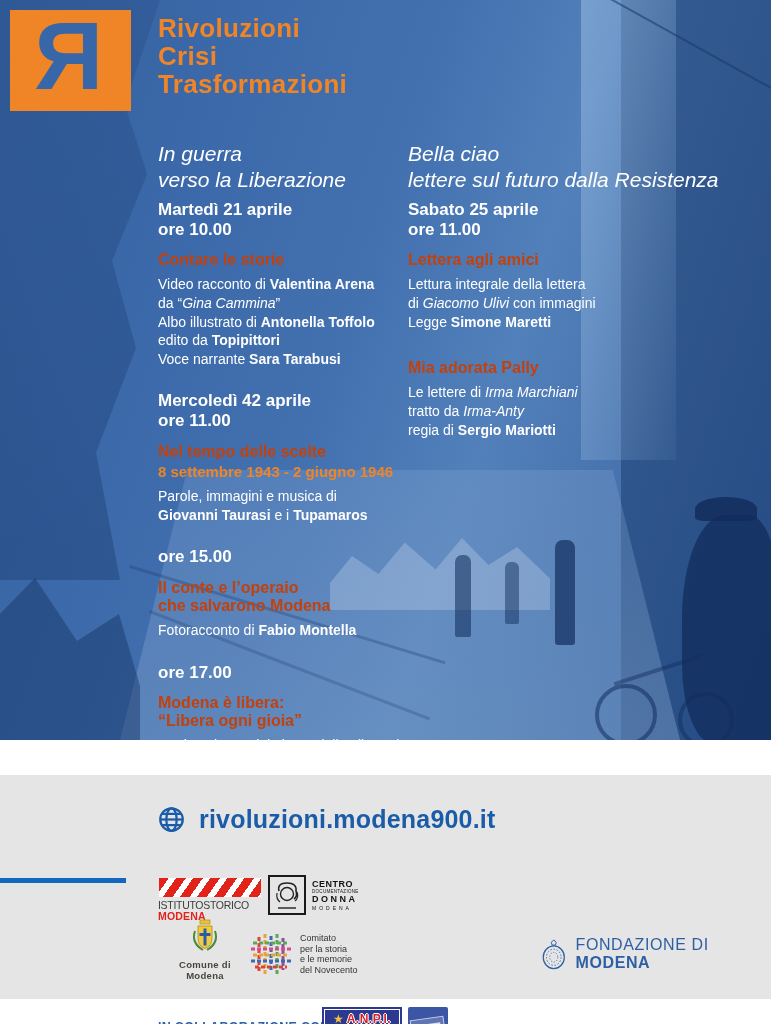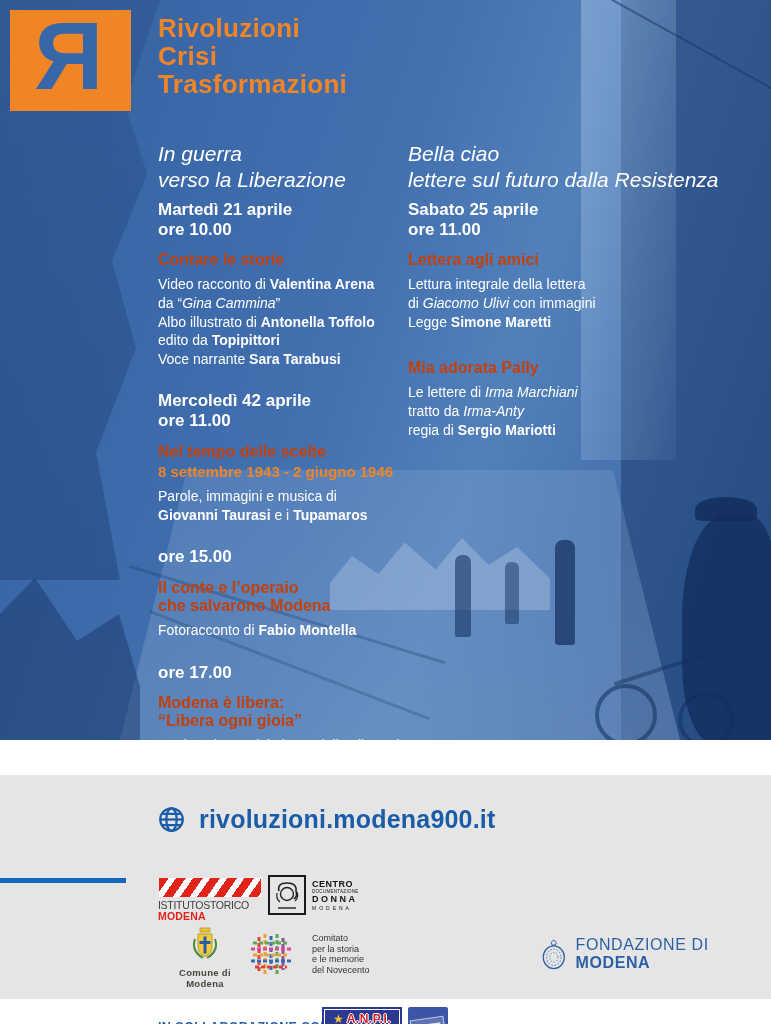--- a/index.html
+++ b/index.html
@@ -70,24 +70,24 @@
   .istituto-l1 { font-size:10.5px; font-weight:400; color:#3C3C3C; letter-spacing:-0.3px; margin-top:2px; }
   .istituto-l2 { font-size:10.5px; font-weight:700; color:#E2231A; letter-spacing:0.2px; margin-top:-1px; }
 
   .logo-centro { position:absolute; left:268px; top:100px; display:flex; gap:6px; align-items:center; }
   .centro-emblem { width:38px; height:40px; border:2px solid #1a1a1a; display:flex; align-items:center; justify-content:center; }
   .centro-l1 { font-size:9px; font-weight:700; color:#111; letter-spacing:0.5px; }
   .centro-l2 { font-size:4.5px; color:#111; letter-spacing:0.3px; }
   .centro-l3 { font-size:9px; font-weight:700; color:#111; letter-spacing:2.5px; }
   .centro-l4 { font-size:5px; color:#111; letter-spacing:3px; margin-top:1px; }
 
-  .logo-comune { position:absolute; left:160px; top:152px; width:90px; text-align:center; }
+  .logo-comune { position:absolute; left:160px; top:144px; width:90px; text-align:center; }
   .comune-label { font-size:9.5px; font-weight:700; color:#4A453C; letter-spacing:0.3px; margin-top:2px; }
 
-  .logo-comitato { position:absolute; left:250px; top:158px; display:flex; gap:20px; align-items:flex-end; }
+  .logo-comitato { position:absolute; left:250px; top:158px; display:flex; gap:8px; align-items:flex-end; }
   .comitato-text { font-size:9px; line-height:1.18; color:#333; }
 
   .logo-fondazione { position:absolute; left:540px; top:160px; display:flex; gap:8px; align-items:center; }
   .fondazione-label { font-size:16px; color:#2D5FA5; letter-spacing:0.6px; }
   .fondazione-label b { font-weight:700; }
 
   .collab-label { position:absolute; left:158px; top:245px; font-size:12.5px; font-weight:700; color:#2960AC; letter-spacing:0.3px; }
   .logo-anpi { position:absolute; left:322px; top:232px; width:80px; }
   .anpi-top { height:23px; background:#2B3990; border:2px solid #2B3990; box-shadow:inset 0 0 0 1px #fff;
     display:flex; align-items:center; justify-content:center; gap:3px; }

